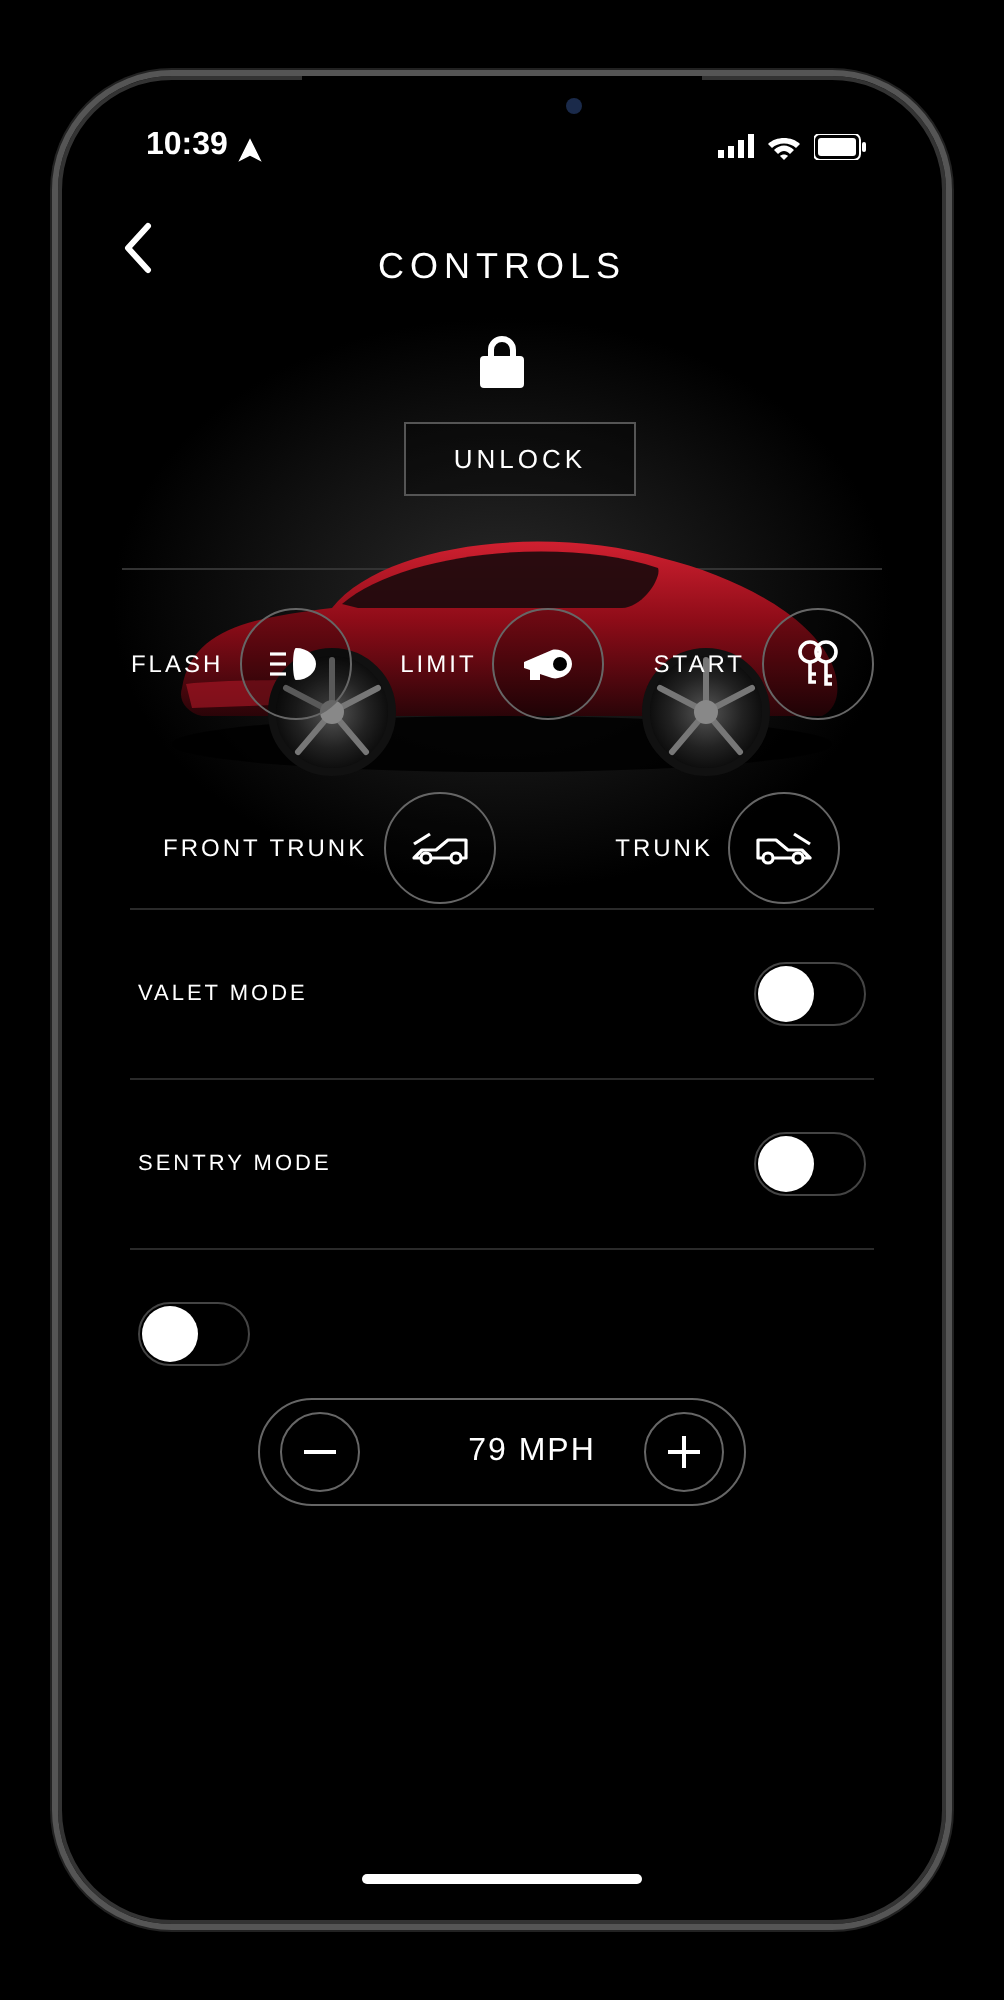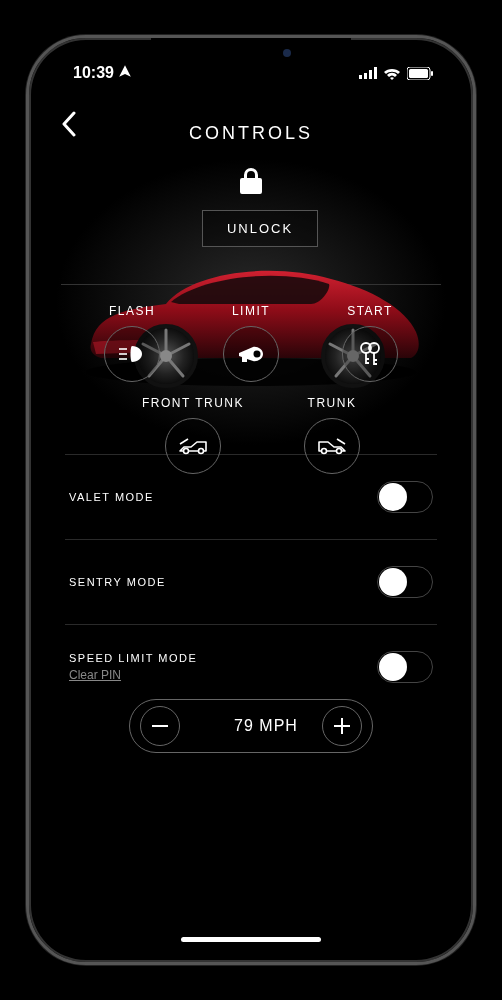--- a/index.html
+++ b/index.html
@@ -50,21 +50,21 @@
   }
   .status-bar {
     height: 46px;
     display: flex;
     justify-content: space-between;
     align-items: center;
     padding: 0 28px 0 32px;
     font-size: 16px;
     font-weight: 600;
   }
-  .status-left { display:flex; align-items:flex-start; gap:4px; }
+  .status-left { display:flex; align-items:flex-end; gap:4px; }
   .status-right { display:flex; align-items:center; gap:6px; }
   .header {
     display: flex;
     align-items: flex-end;
     justify-content: center;
     position: relative;
     height: 48px;
   }
   .back-btn {
     position: absolute;
@@ -108,21 +108,21 @@
   }
   .action-row {
     position:absolute;
     left:0;right:0;
     display:flex;
     justify-content:space-evenly;
   }
   .action-row.top { top: 160px; }
   .action-row.bottom { top: 252px; justify-content:center; gap:60px; }
   .action {
-    display:flex; flex-direction:column; align-items:center; gap:8px;
+    display:flex; align-items:center; gap:8px;
     cursor:pointer;
   }
   .action-label { font-size:12px; letter-spacing:1.5px; }
   .circle-btn {
     width:56px;height:56px;border-radius:50%;
     border:1px solid #666;
     display:flex;align-items:center;justify-content:center;
     background:rgba(0,0,0,0.25);
   }
   .divider { height:1px; background:#2a2a2a; margin: 0 24px; }
@@ -326,24 +326,20 @@
 
     <div class="toggle-row">
       <div class="toggle-label">SENTRY MODE</div>
       <div class="toggle">
           <div class="knob"></div>
         </div>
     </div>
     <div class="divider"></div>
 
     <div class="toggle-row" style="padding-bottom:12px">
-      <div>
-        <div class="toggle-label">SPEED LIMIT MODE</div>
-        <div class="toggle-sub">Clear PIN</div>
-      </div>
       <div class="toggle">
           <div class="knob"></div>
         </div>
     </div>
 
     <div class="speed-stepper">
       <div class="stepper">
         <div class="step-btn">
           <svg width="16" height="2" viewBox="0 0 16 2">
               <rect width="16" height="2" fill="#fff"></rect>

